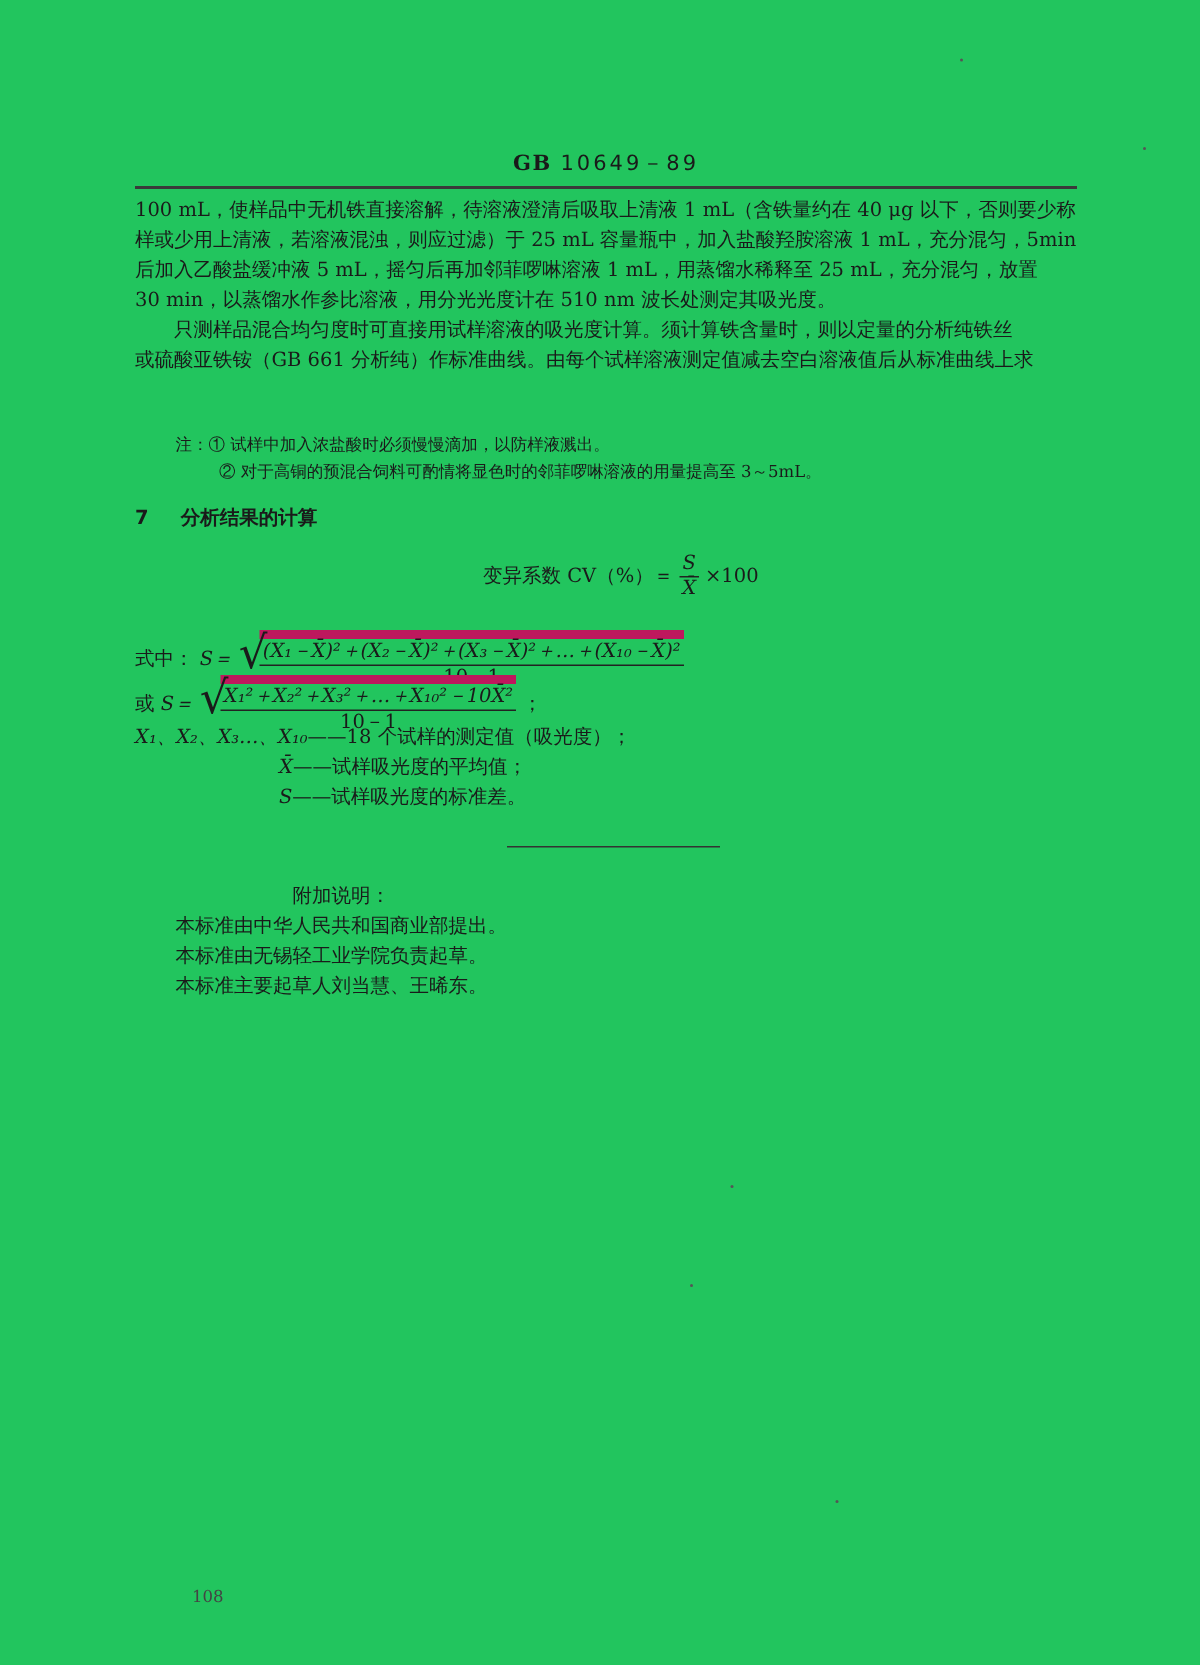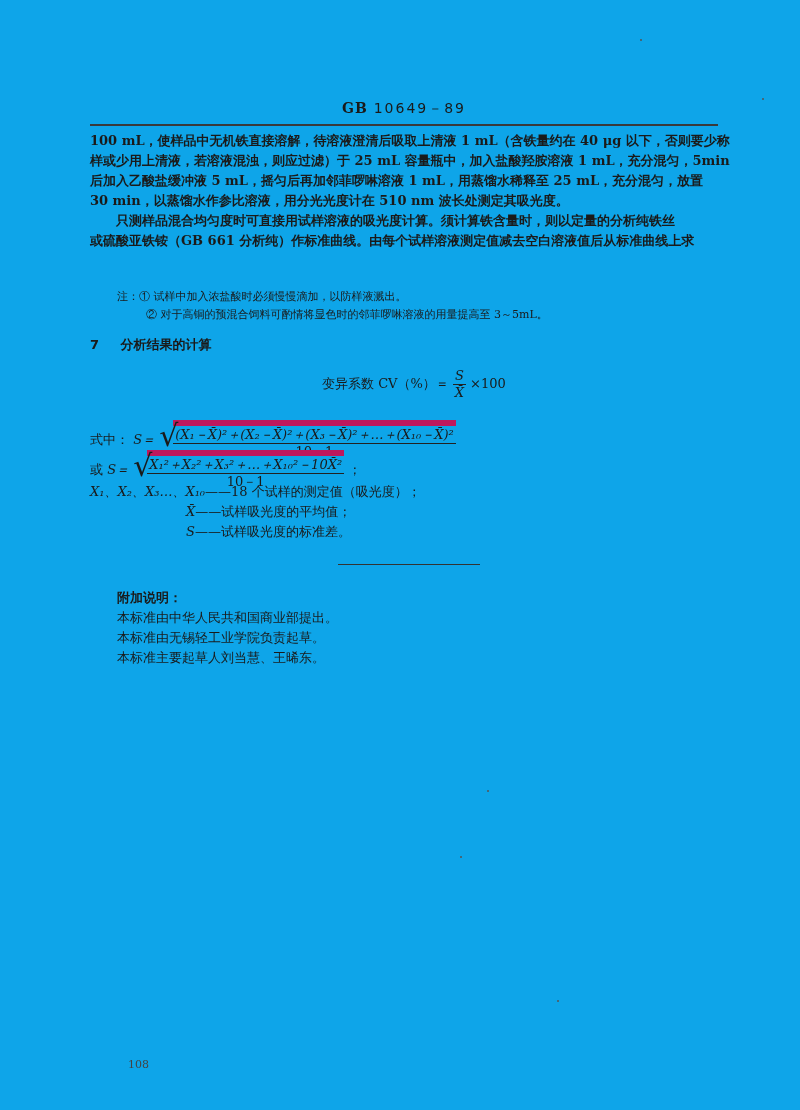--- a/index.html
+++ b/index.html
@@ -1,42 +1,42 @@
 <!DOCTYPE html>
 <html><head>
 <meta charset="utf-8">
 <style>
   html, body { margin: 0; padding: 0; background: #ffffff; }
   body { width: 800px; height: 1110px; position: relative; overflow: hidden;
          font-family: "DejaVu Serif", "Liberation Serif", serif; color: #1a1a1a; }
-  .page { position: absolute; left: 0; top: 0; width: 800px; height: 1110px; background: #0ea5e9; }
+  .page { position: absolute; left: 0; top: 0; width: 800px; height: 1110px; background: #22c55e; }
   .header { position: absolute; left: 90px; top: 100px; width: 628px; text-align: center;
             font-size: 14px; letter-spacing: 1px; font-weight: bold; }
   .header .num { font-family: "DejaVu Sans", "Liberation Sans", sans-serif; font-weight: normal; font-size: 14px; letter-spacing: 2px; }
   .header-rule { position: absolute; left: 90px; top: 124px; width: 628px; height: 0; border-top: 2px solid #3a3a3a; }
   .body-text { position: absolute; left: 90px; width: 628px; font-size: 13px; line-height: 20px; }
-  .line { white-space: nowrap; height: 20px; overflow: visible; text-align: justify; font-weight: bold; }
+  .line { white-space: nowrap; height: 20px; overflow: visible; text-align: justify; }
   .indent { padding-left: 26px; }
   .note { position: absolute; left: 117px; font-size: 11px; line-height: 18px; white-space: nowrap; }
   .note2 { left: 146px; }
   .section { position: absolute; left: 90px; top: 336px; font-size: 13px; font-weight: bold;
              font-family: "DejaVu Sans", "Liberation Sans", sans-serif; }
   .section .sec-num { display: inline-block; width: 26px; }
   .formula { position: absolute; font-size: 13px; white-space: nowrap; }
   .frac { display: inline-block; vertical-align: middle; text-align: center; }
   .frac .numr { display: block; border-bottom: 1px solid #222; padding: 0 2px; line-height: 16px; }
   .frac .den { display: block; line-height: 16px; }
   .sqrt { display: inline-block; vertical-align: middle; position: relative; padding-left: 14px; }
   .sqrt .rad { position: absolute; left: 0; top: -2px; font-size: 30px; line-height: 36px; font-family: "DejaVu Serif", serif; }
   .sqrt .under { display: inline-block; border-top: 6px solid #be185d; padding-top: 1px; }
   i { font-style: italic; }
   .def { position: absolute; font-size: 13px; white-space: nowrap; line-height: 20px; }
   .end-rule { position: absolute; left: 338px; top: 564px; width: 142px; border-top: 1px solid #333; }
   .appendix { position: absolute; left: 117px; top: 588px; font-size: 13px; line-height: 20px; }
-  .appendix .title { font-weight: bold; font-family: "DejaVu Sans", "Liberation Sans", sans-serif; }
+  .appendix .title { font-weight: normal; font-family: "DejaVu Sans", "Liberation Sans", sans-serif; text-align: center; }
   .page-num { position: absolute; left: 128px; top: 1058px; font-size: 11px; color: #444; }
   .speck { position: absolute; width: 2px; height: 2px; background: #555; border-radius: 1px; }
 </style>
 </head>
 <body>
 
 <div class="page">
 
   <div class="header">
     <span>GB</span>

